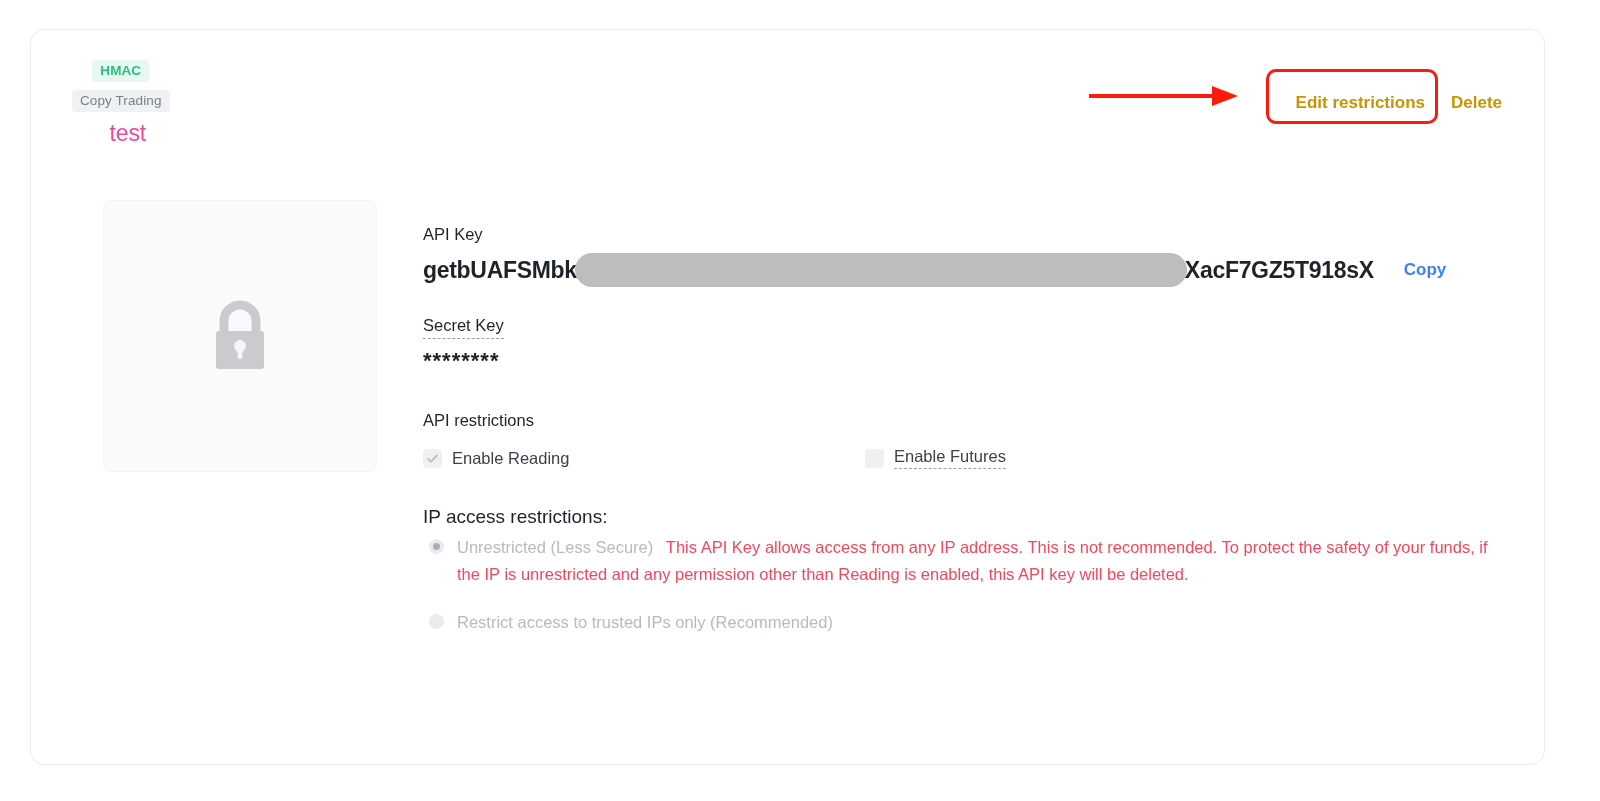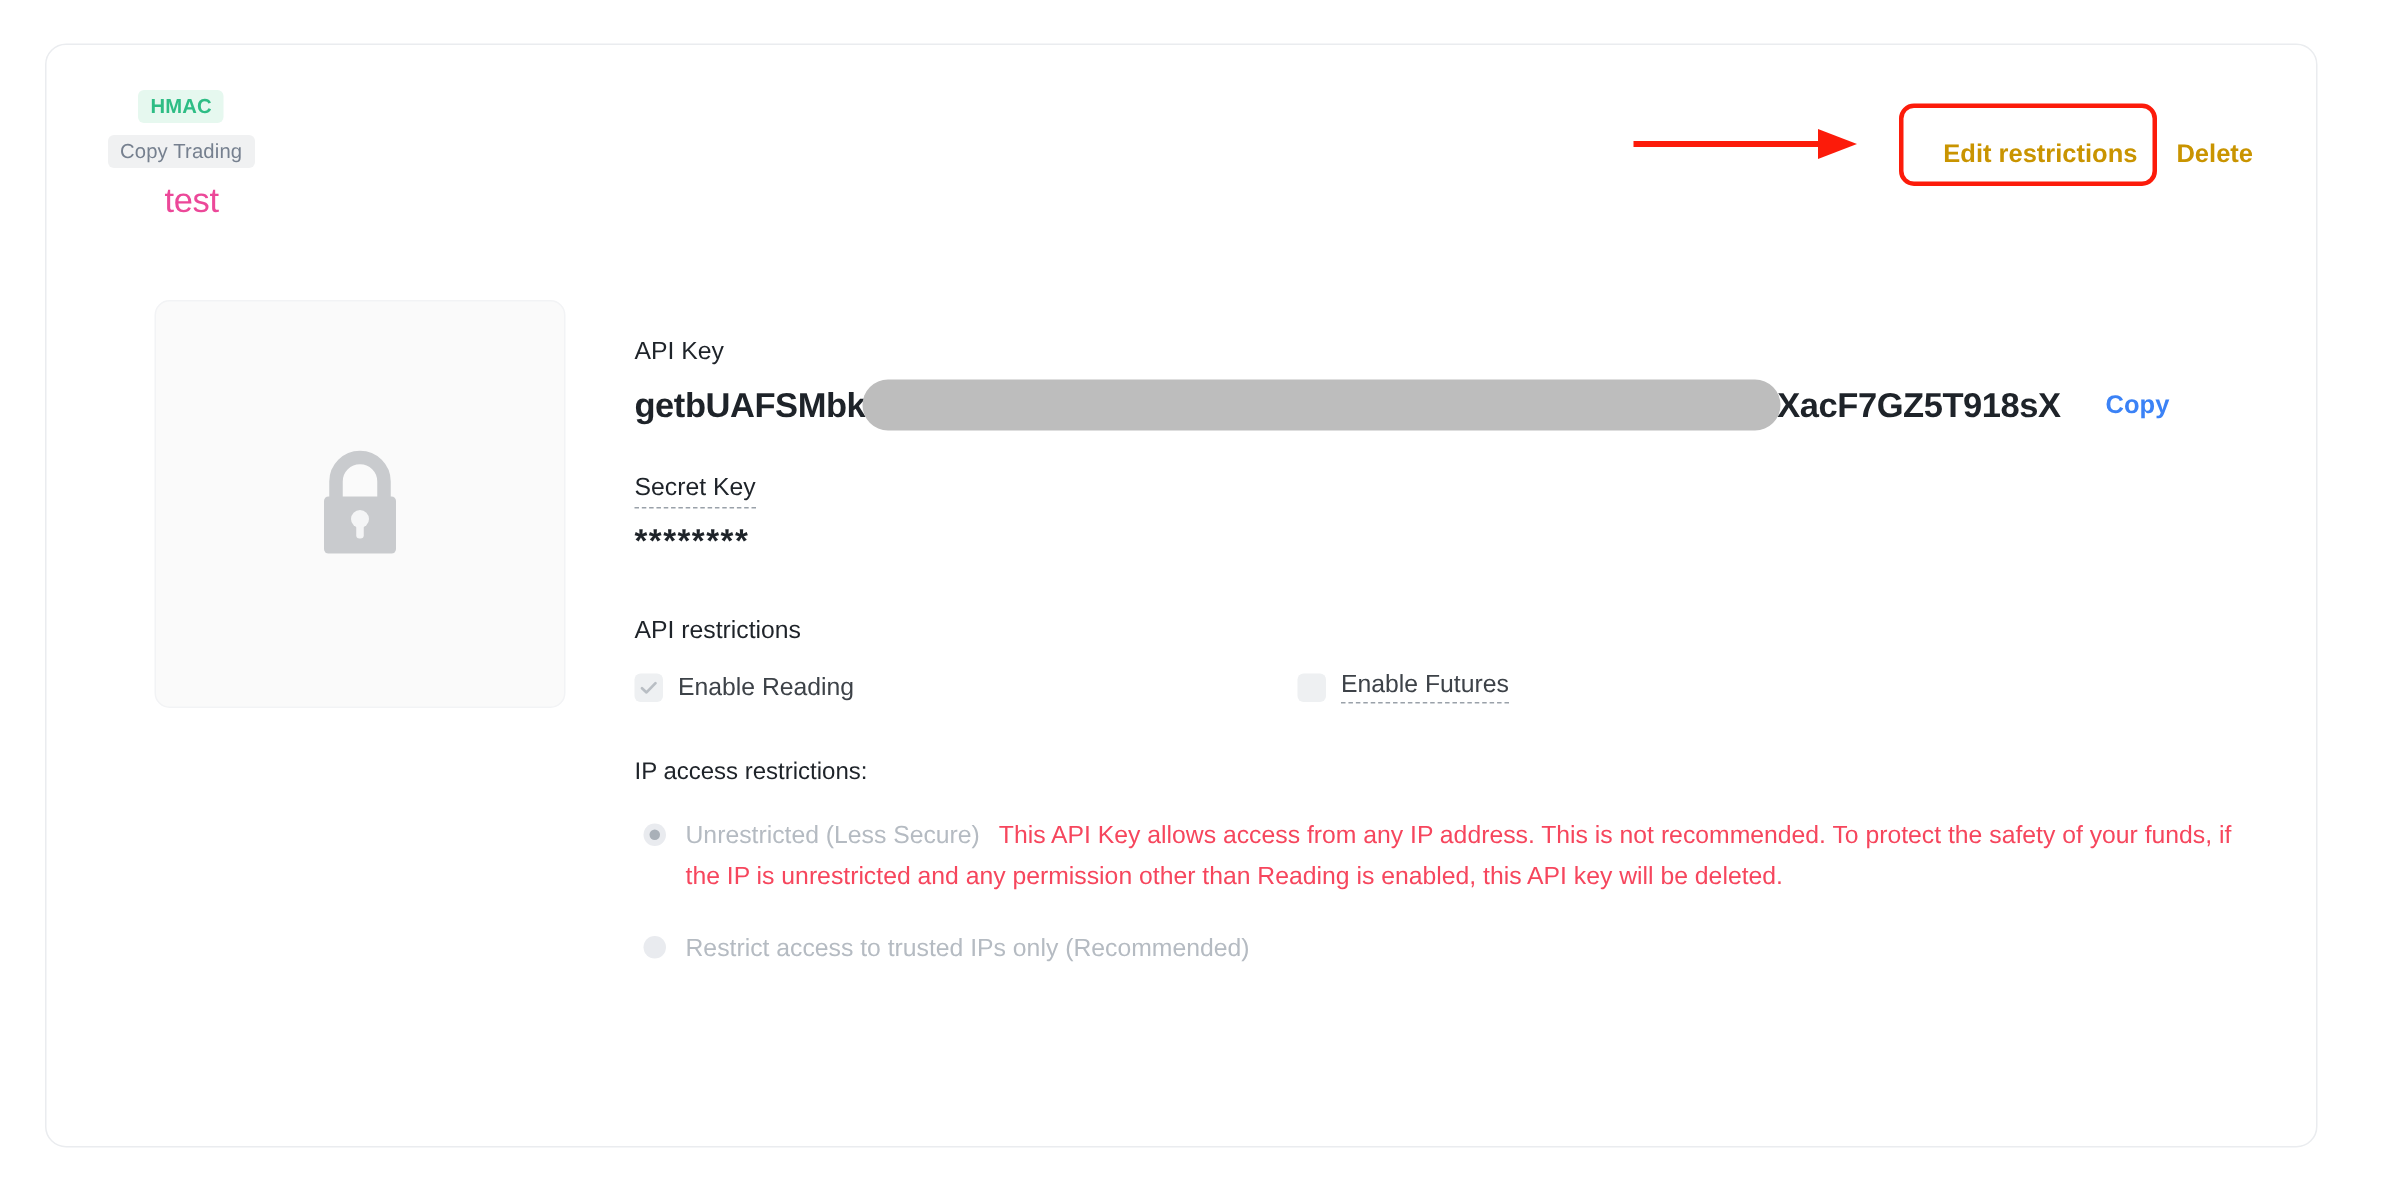--- a/index.html
+++ b/index.html
@@ -212,27 +212,27 @@
     font-size: 16.5px;
     color: #3d4248;
   }
   .cb-label.hinted {
     border-bottom: 1px dashed #9aa1a9;
     padding-bottom: 2px;
   }
 
   .ip-block { margin-top: 37px; }
   .ip-title {
-    font-size: 16px;
+    font-size: 19px;
     color: #1e2329;
   }
   .radio-row {
     display: flex;
     align-items: flex-start;
-    margin-top: 20px;
+    margin-top: 6px;
     padding-left: 6px;
   }
   .radio {
     width: 15px;
     height: 15px;
     border-radius: 50%;
     background: #e9ebef;
     flex: none;
     margin-top: 5px;
     margin-right: 13px;

